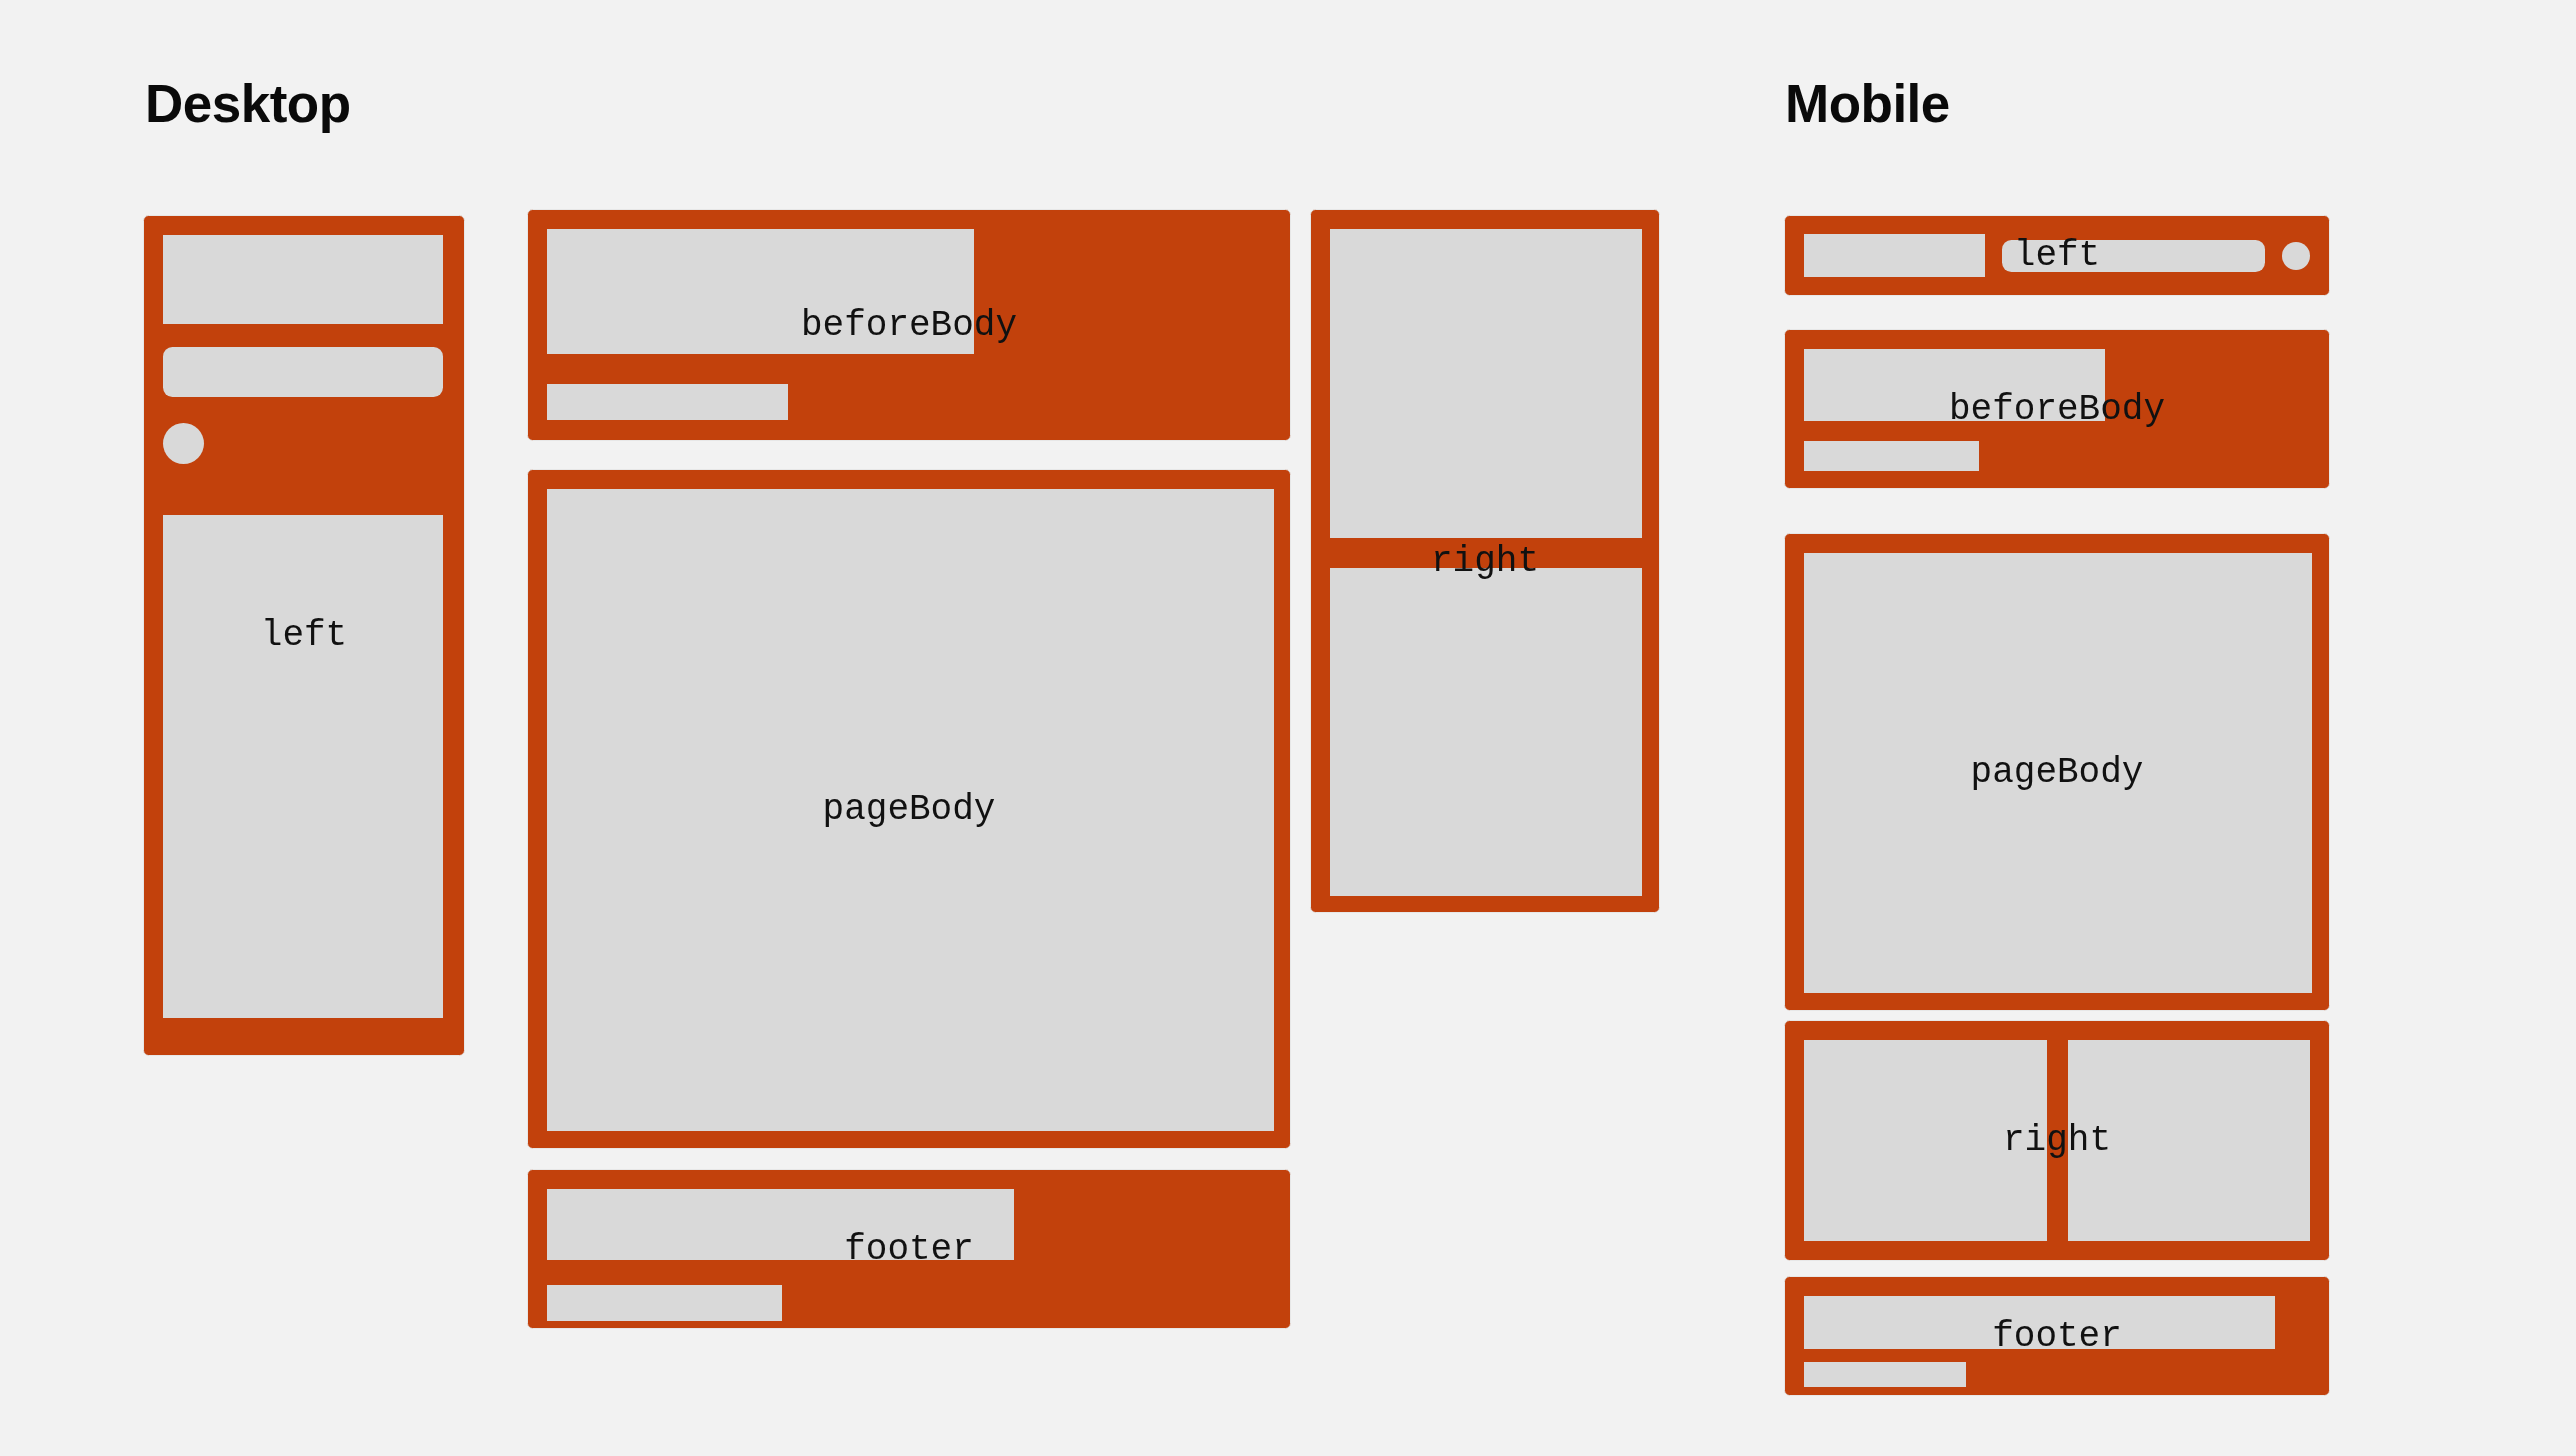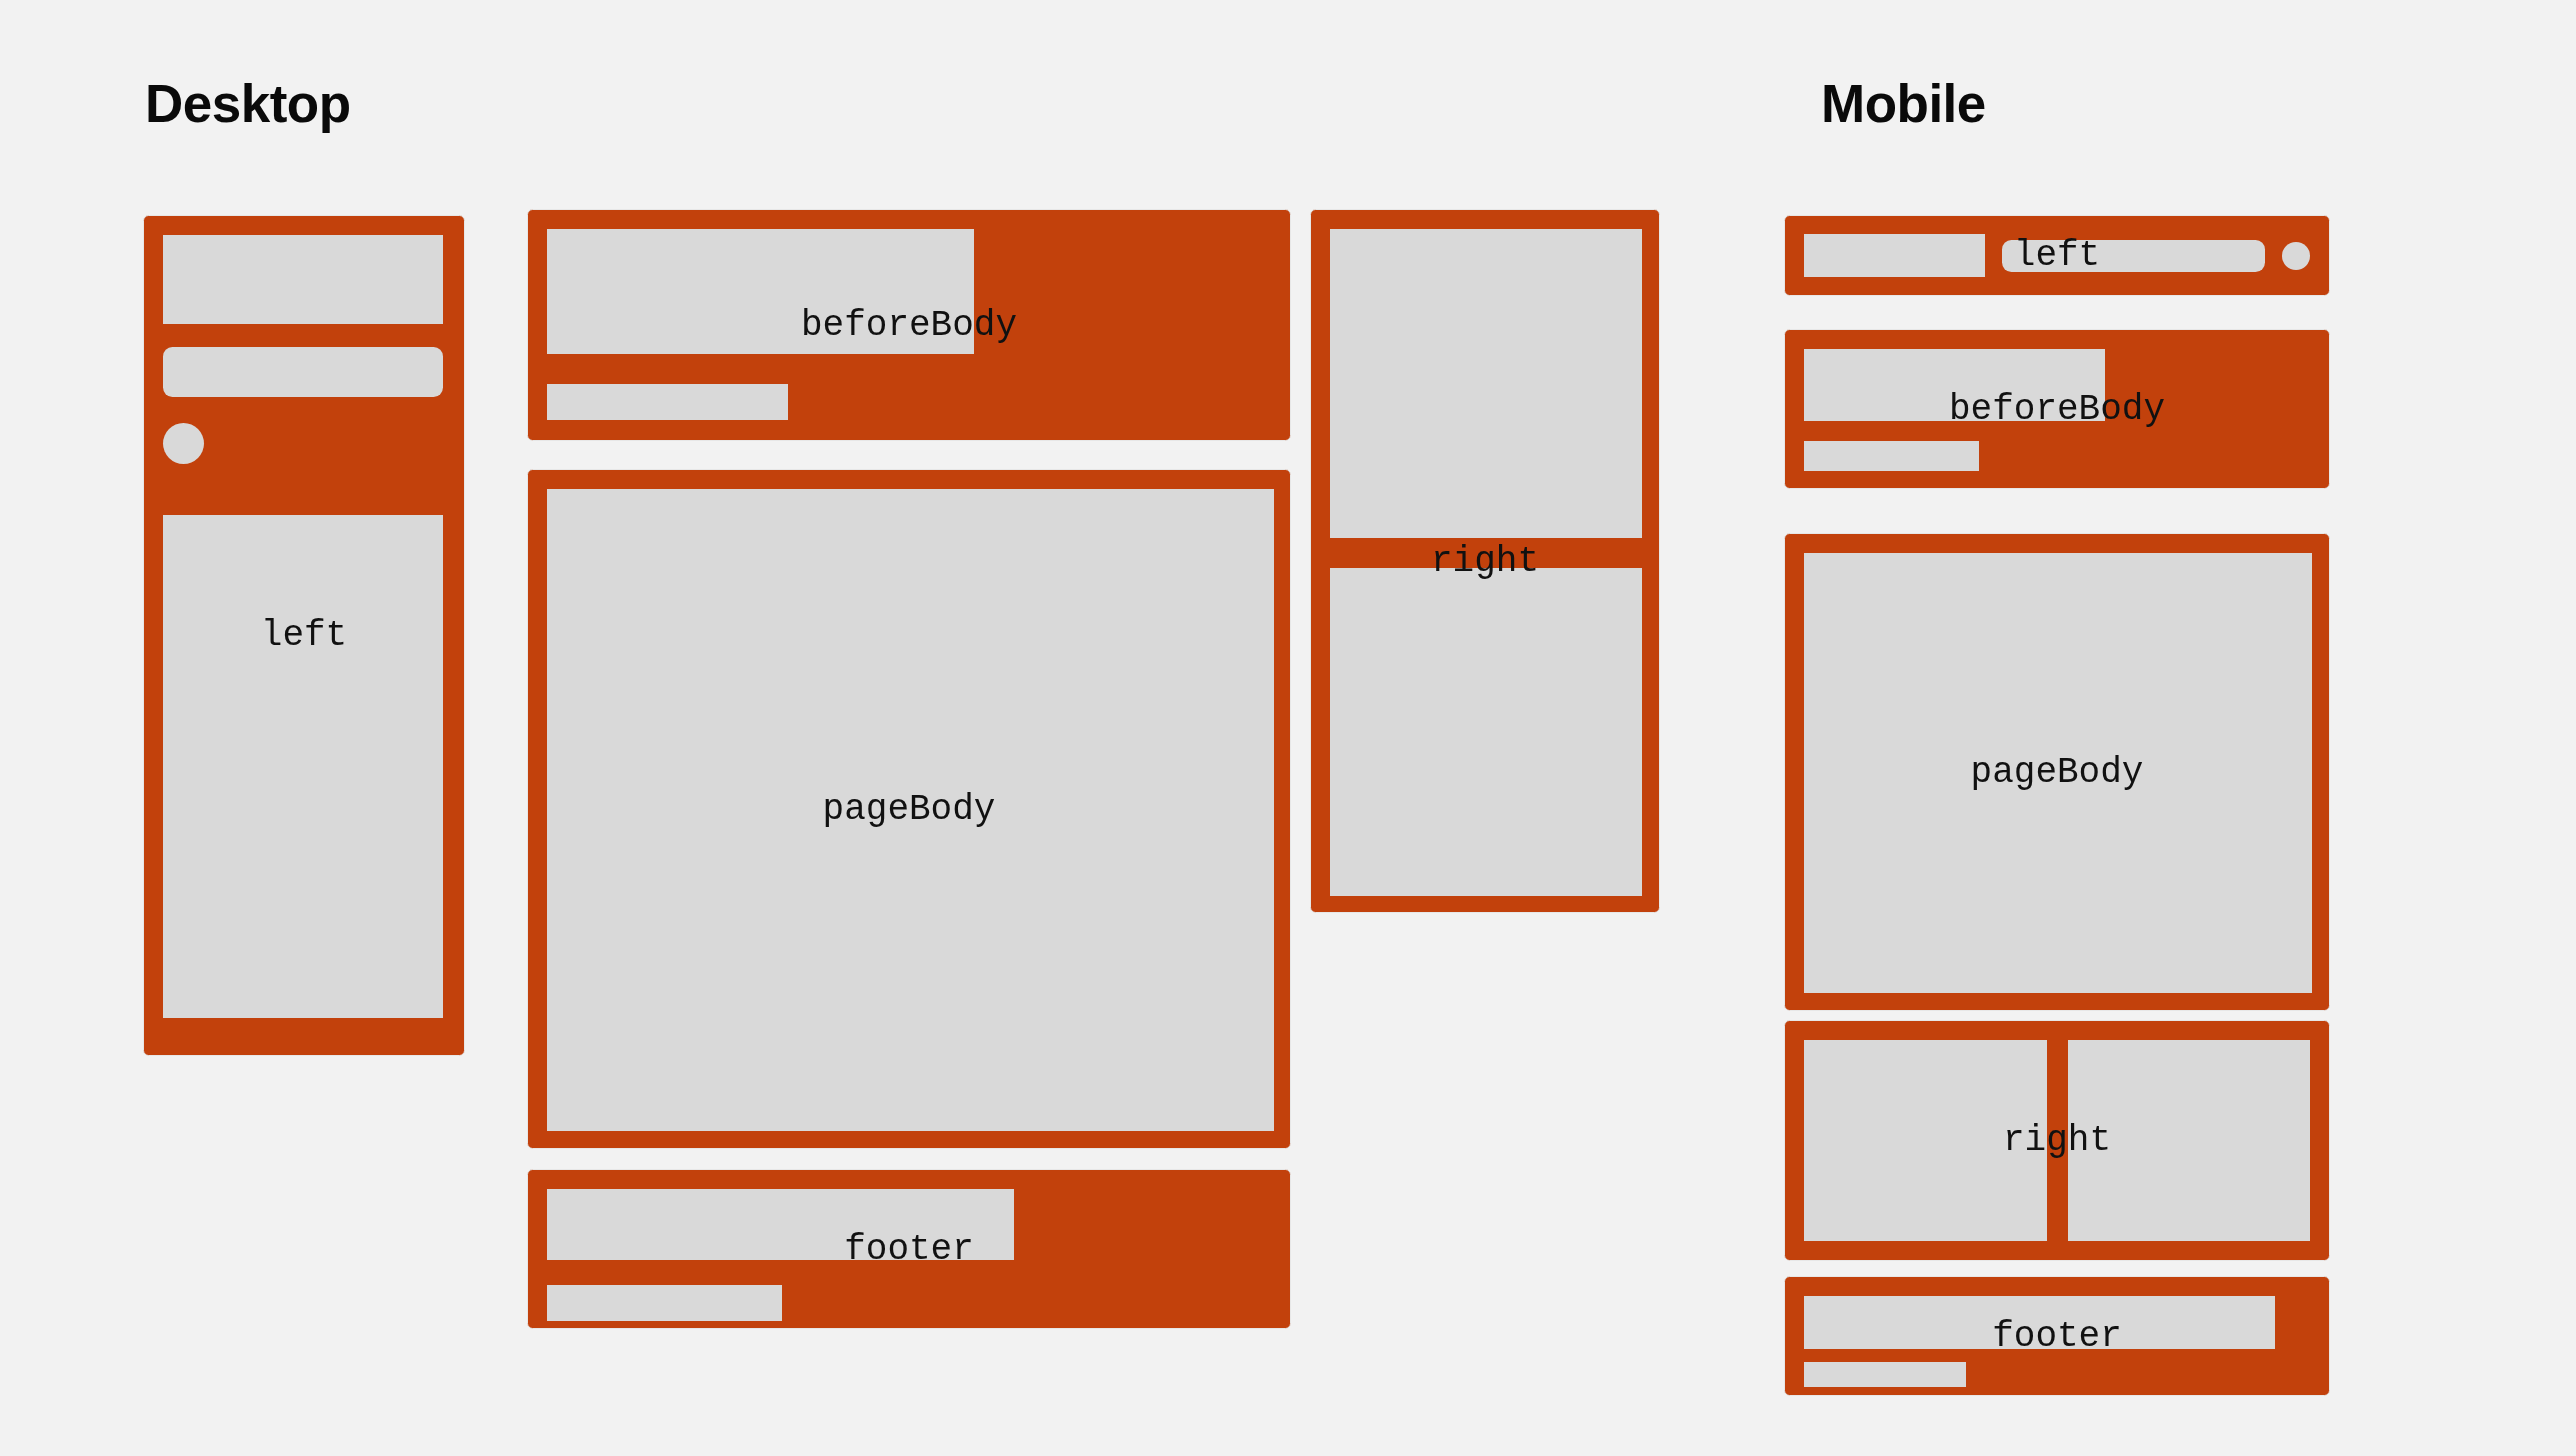--- a/index.html
+++ b/index.html
@@ -24,21 +24,21 @@
     position: absolute;
     font-family: "Liberation Sans", sans-serif;
     font-weight: bold;
     font-size: 53px;
     line-height: 1;
     color: #0a0a0a;
     letter-spacing: -0.5px;
     white-space: nowrap;
   }
   #heading-desktop { left: 145px; top: 77px; }
-  #heading-mobile  { left: 1785px; top: 77px; margin-left: 36px; }
+  #heading-mobile  { left: 1785px; top: 77px; }
 
   
   .panel {
     position: absolute;
     background: #c2410c;
     border: 1.9px solid #e7e7e7;
     border-radius: 5.6px;
   }
 
   .panel-inner {

